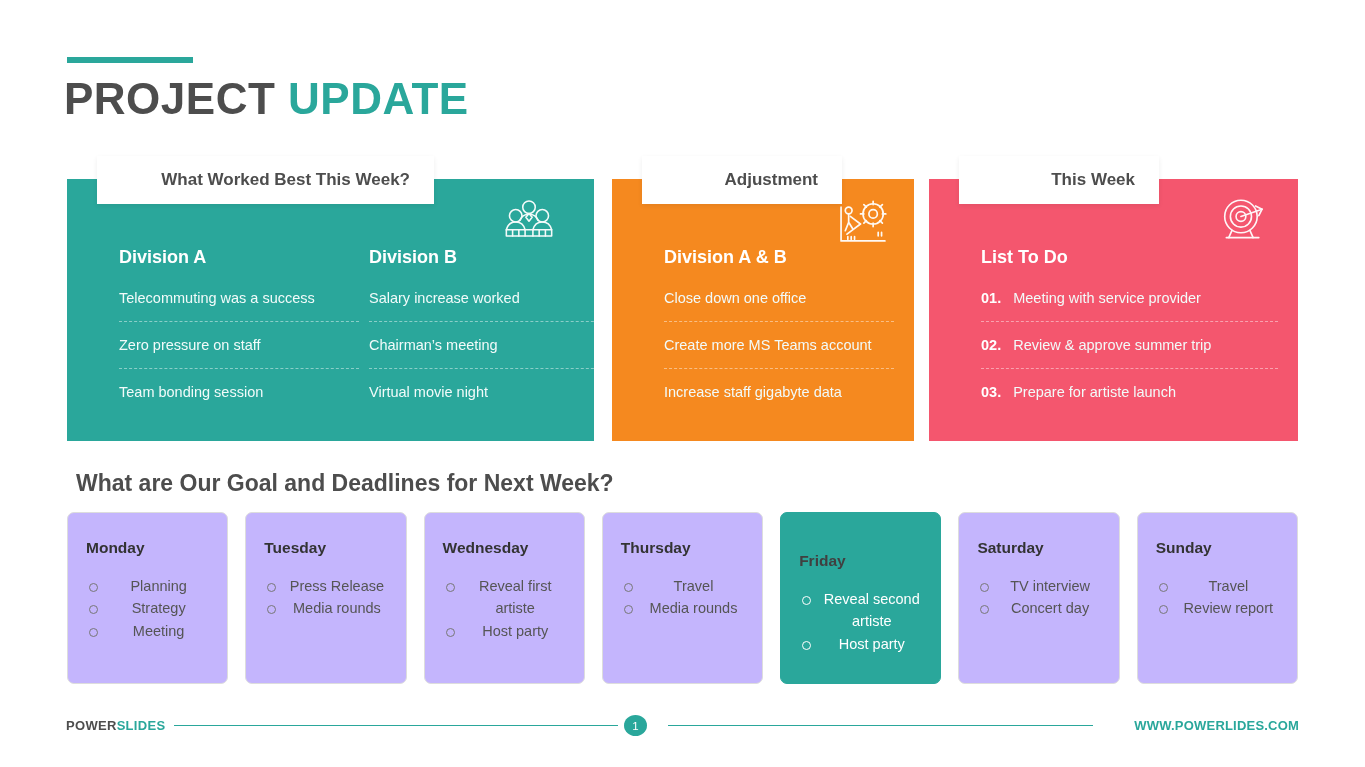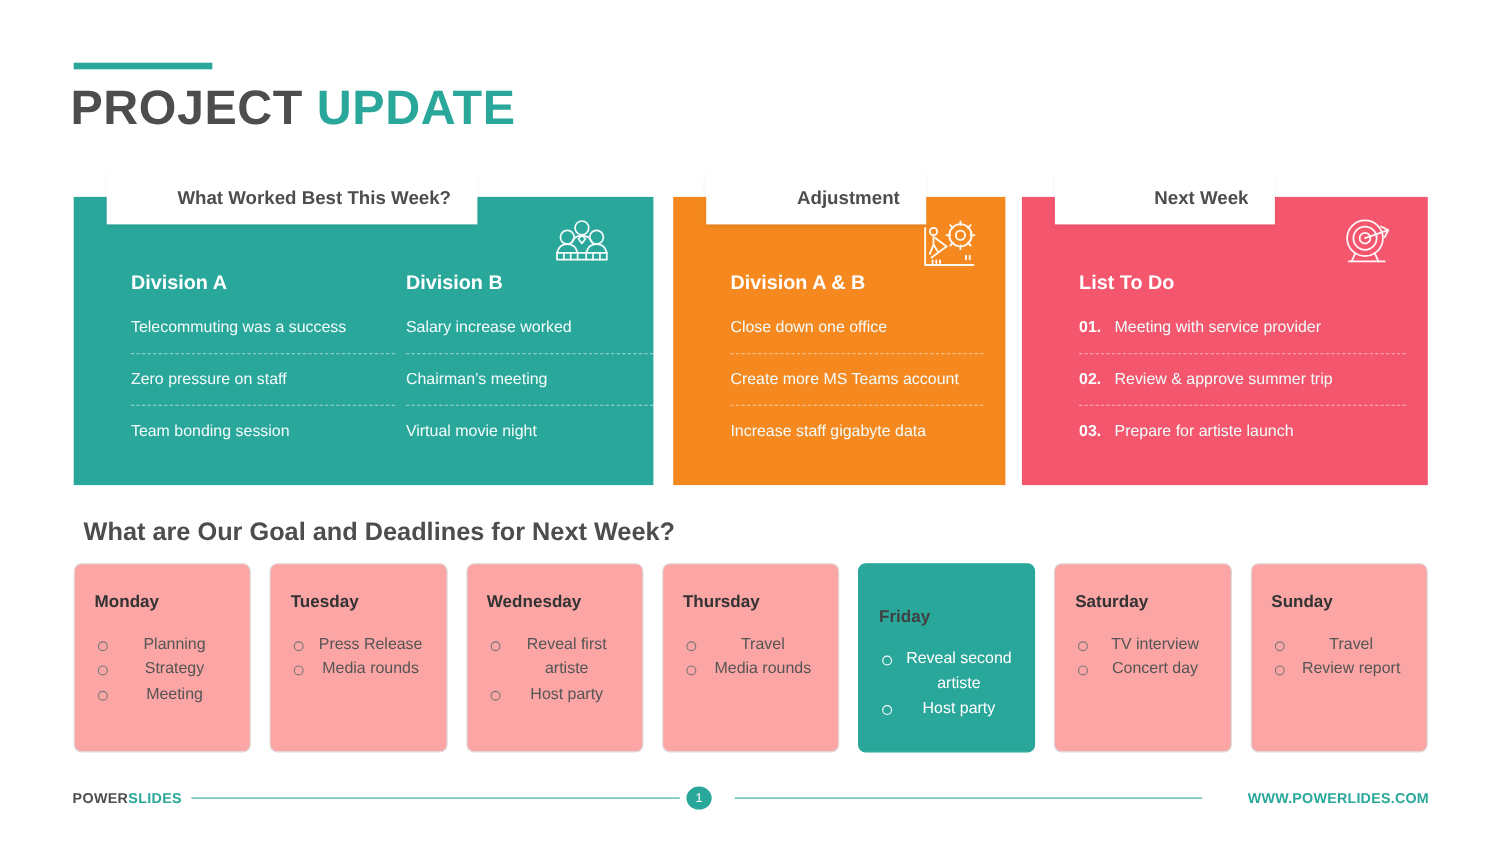--- a/index.html
+++ b/index.html
@@ -126,21 +126,21 @@
     position: absolute;
     left: 67px; top: 512px;
     width: 1231px; height: 172px;
     display: flex;
     gap: 17px;
   }
   .day-card {
     flex: 1 1 0;
     border: 1px solid #dddddd;
     border-radius: 7px;
-    background: #fca5a5;
+    background: #c4b5fd;
     padding: 26px 18px 10px 18px;
   }
   .day-card.active {
     background: #2aa79b;
     border-color: #2aa79b;
   }
   .day-name {
     font-size: 15.5px;
     font-weight: bold;
     color: #333333;
@@ -270,21 +270,21 @@
           <div class="col-title">Division A &amp; B</div>
           <ul class="item-list">
             <li class="item">Close down one office</li>
             <li class="item">Create more MS Teams account</li>
             <li class="item">Increase staff gigabyte data</li>
           </ul>
         </div>
       </div>
     </div>
     <div class="card card-3">
-      <div class="card-header">Next Week</div>
+      <div class="card-header">This Week</div>
       <span class="card-icon"><svg viewBox="0 0 64 64" fill="none" stroke="#ffffff" stroke-width="2" stroke-linecap="round" stroke-linejoin="round" width="58" height="52">
           <circle cx="27" cy="24" r="20"></circle>
          <circle cx="27" cy="24" r="13"></circle>
          <circle cx="27" cy="24" r="6"></circle>
          <path d="M27 24l26-9"></path>
          <path d="M45 11l8 4-4 8"></path>
          <path d="M16 41l-4 9M38 41l4 9"></path>
          <path d="M9 50h40"></path>
         </svg></span>
       <div class="card-body">

